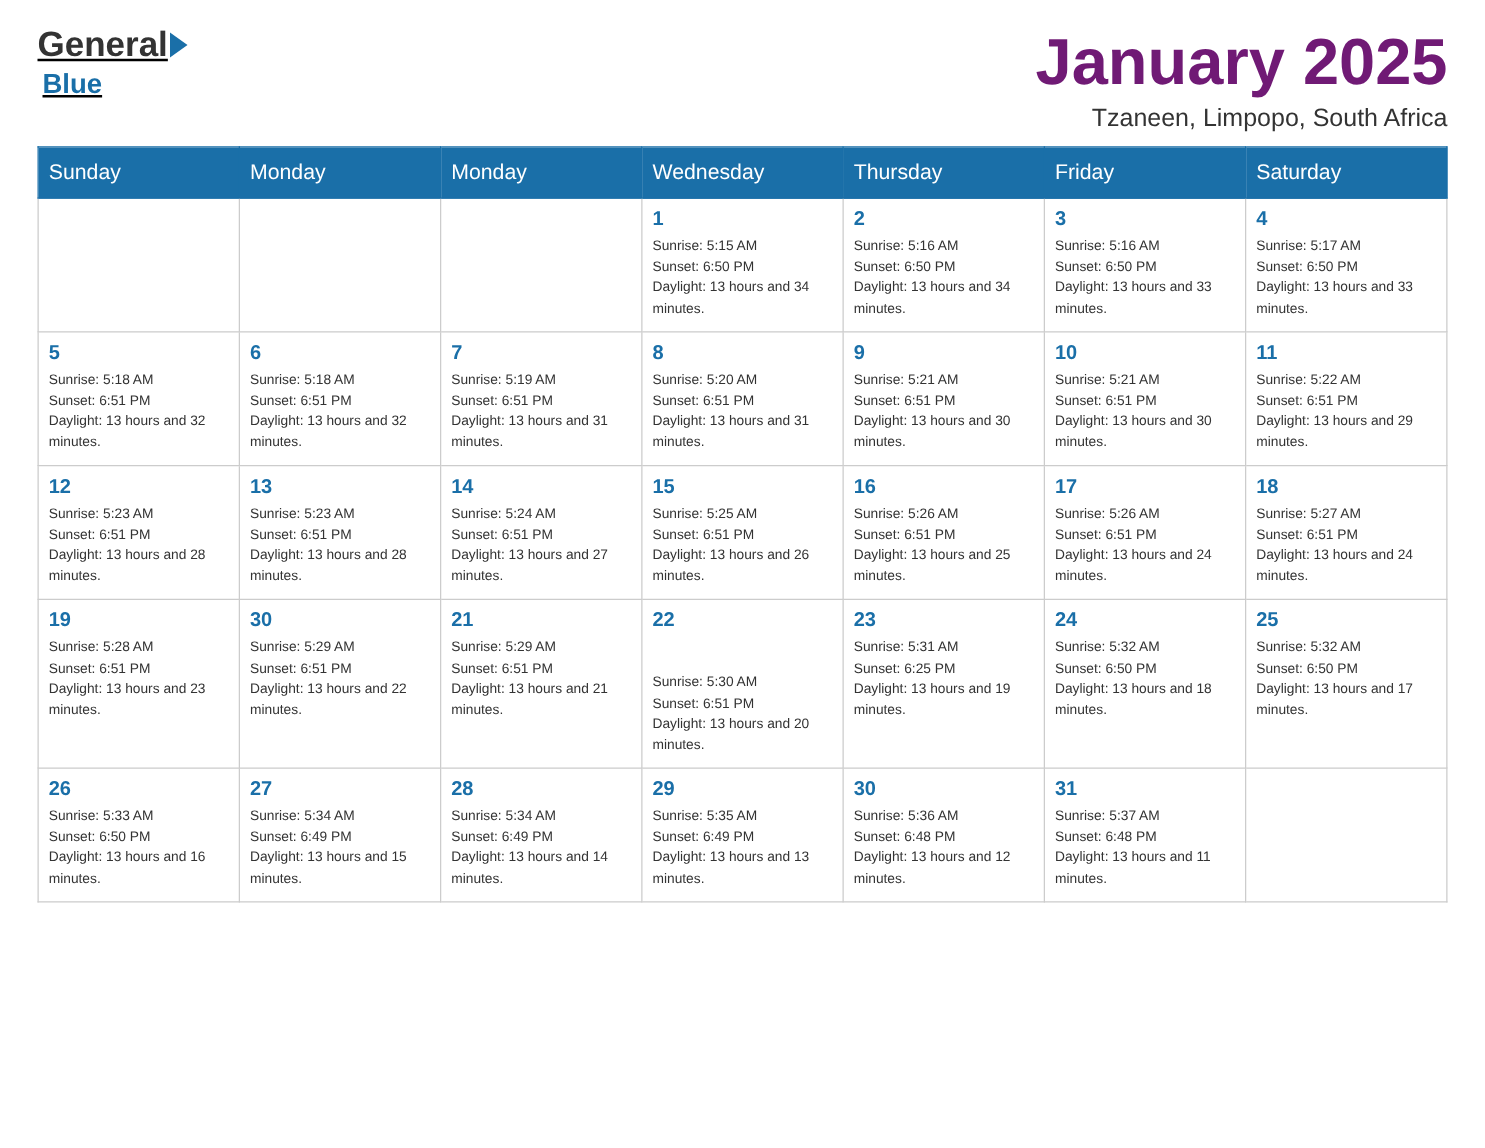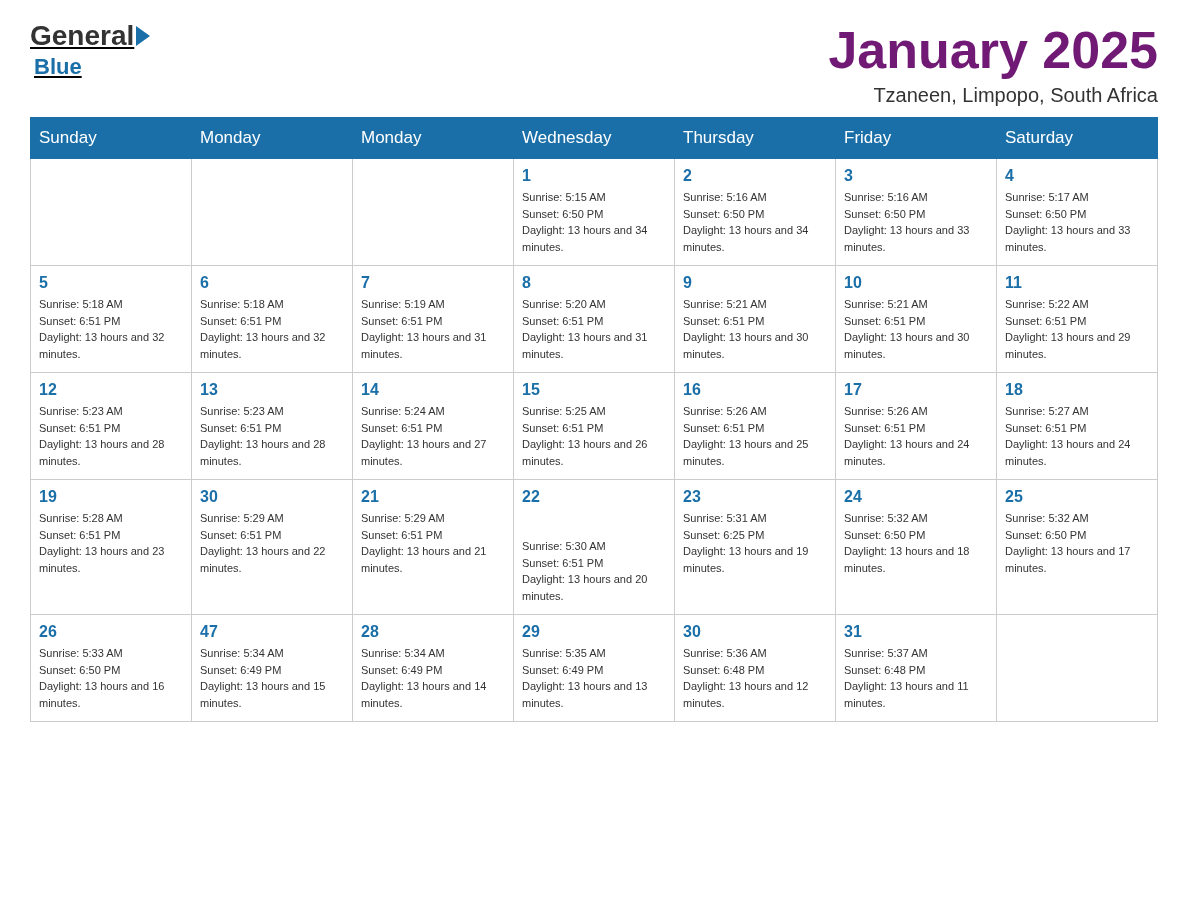--- a/index.html
+++ b/index.html
@@ -293,21 +293,21 @@
         </td>
       </tr>
       <tr>
         <td>
           <div class="day-number">26</div>
           <div class="day-info" style="white-space: pre-line;">Sunrise: 5:33 AM
 Sunset: 6:50 PM
 Daylight: 13 hours and 16 minutes.</div>
         </td>
         <td>
-          <div class="day-number">47</div>
+          <div class="day-number">27</div>
           <div class="day-info" style="white-space: pre-line;">Sunrise: 5:34 AM
 Sunset: 6:49 PM
 Daylight: 13 hours and 15 minutes.</div>
         </td>
         <td>
           <div class="day-number">28</div>
           <div class="day-info" style="white-space: pre-line;">Sunrise: 5:34 AM
 Sunset: 6:49 PM
 Daylight: 13 hours and 14 minutes.</div>
         </td>

